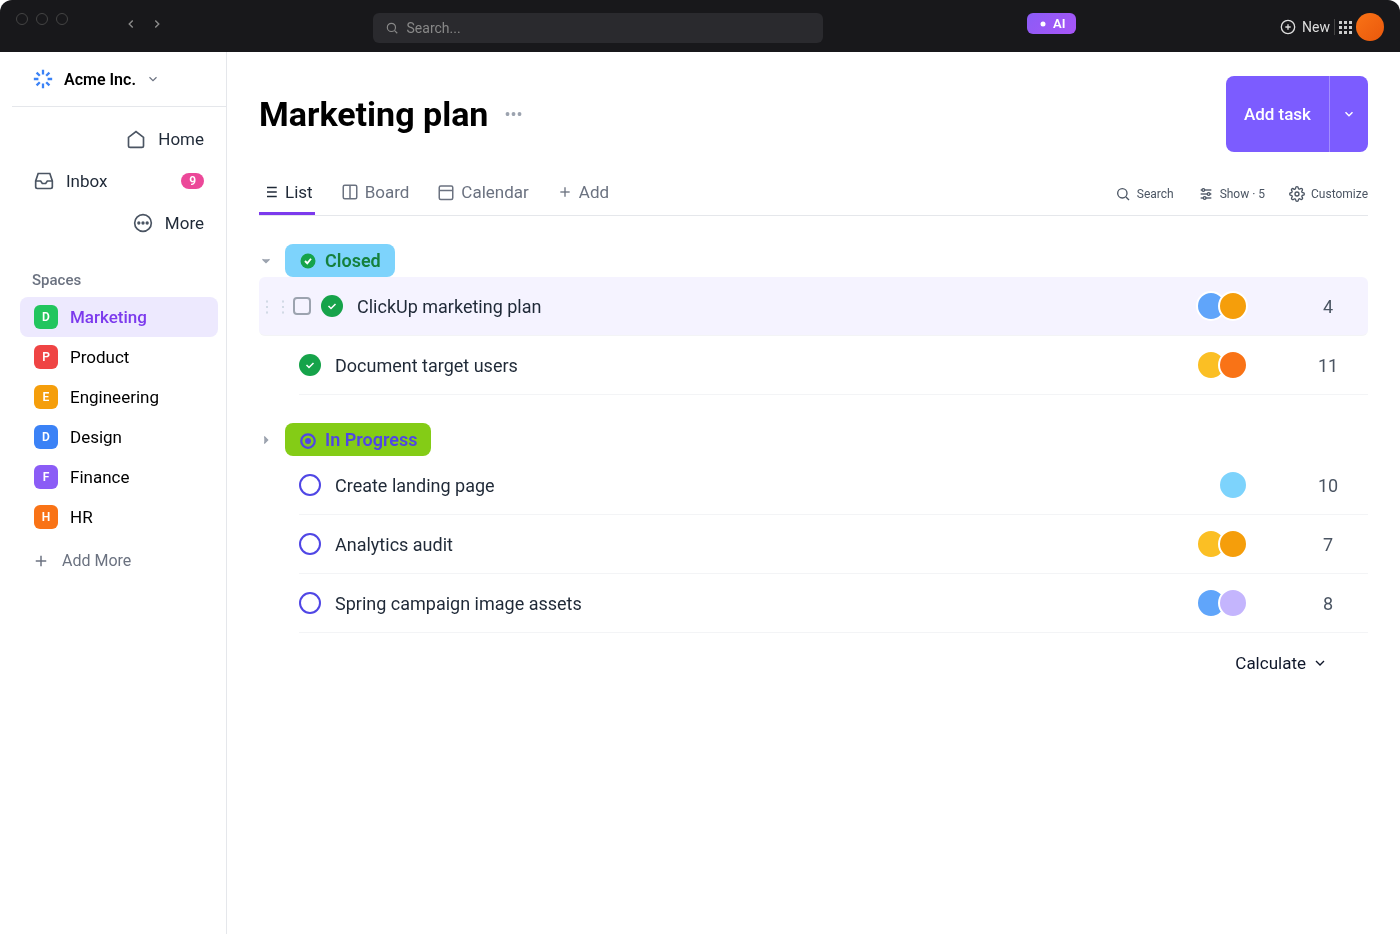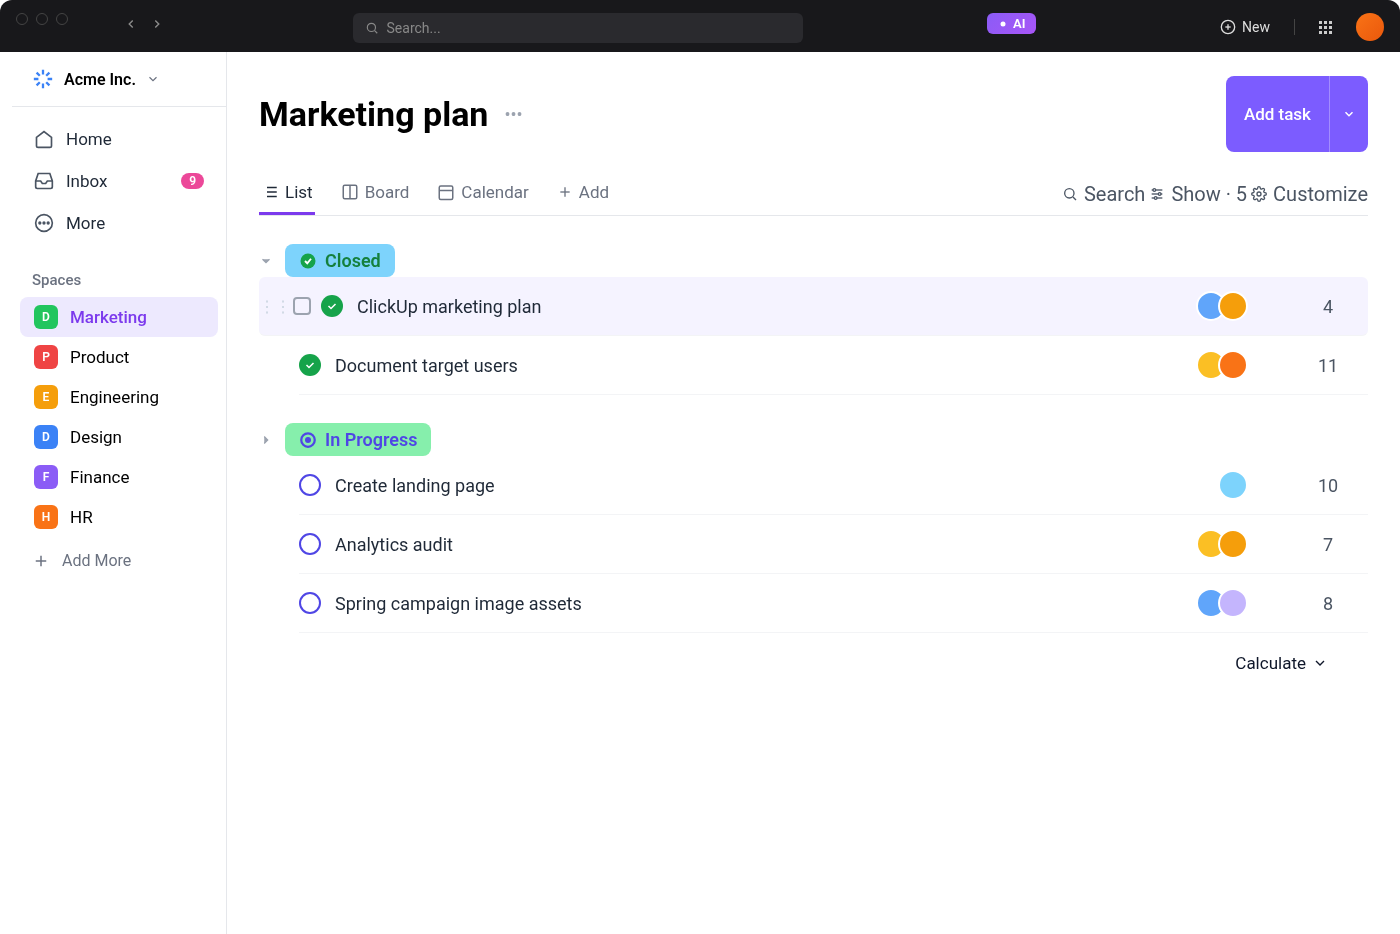--- a/index.html
+++ b/index.html
@@ -4,57 +4,57 @@
 <style>
 * { margin:0; padding:0; box-sizing:border-box; font-family:-apple-system,BlinkMacSystemFont,"Segoe UI",Roboto,sans-serif; }
 body { background:#fff; width:1400px; height:934px; overflow:hidden; border-radius:12px; }
 .topbar { height:52px; background:#18181b; display:flex; align-items:flex-start; padding:13px 16px; gap:12px; }
 .traffic { display:flex; gap:8px; }
 .traffic span { width:12px; height:12px; border-radius:50%; border:1px solid #444; }
 .nav-arrows { display:flex; gap:4px; margin-left:40px; }
 .nav-arrows button { background:none; border:none; color:#888; cursor:pointer; padding:4px; }
 .search-box { flex:0 0 450px; margin-left:auto; margin-right:auto; background:#2a2a2e; border-radius:6px; height:30px; display:flex; align-items:center; padding:0 12px; color:#888; gap:8px; font-size:14px; }
 .ai-pill { background:linear-gradient(135deg,#8b5cf6,#a855f7); color:#fff; padding:3px 10px; border-radius:6px; font-size:13px; font-weight:600; display:flex; align-items:center; gap:4px; }
-.top-right { margin-left:auto; display:flex; align-items:center; gap:24px; color:#ddd; font-size:14px; }
+.top-right { margin-left:auto; display:flex; align-items:center; gap:4px; color:#ddd; font-size:14px; }
 .new-btn { display:flex; align-items:center; gap:6px; cursor:pointer; }
 .grid-icon { display:grid; grid-template-columns:repeat(3,3px); gap:2px; }
 .grid-icon span { width:3px; height:3px; background:#ccc; }
 .avatar-top { width:28px; height:28px; border-radius:50%; background:linear-gradient(135deg,#f97316,#ea580c); }
 .shell { display:flex; height:calc(100% - 45px); }
 .sidebar { width:227px; border-right:1px solid #e5e7eb; display:flex; flex-direction:column;padding-left:12px; }
 .workspace { padding:16px 20px; border-bottom:1px solid #e5e7eb; display:flex; align-items:center; gap:10px; cursor:pointer; }
 .ws-logo { width:22px; height:22px; }
 .ws-name { font-weight:600; font-size:16px; }
 .sb-nav { padding:12px 10px; display:flex; flex-direction:column; gap:2px; }
-.sb-item { display:flex; align-items:center; gap:12px; padding:10px 12px; border-radius:8px; cursor:pointer; font-size:17px; color:#1f2937; }
+.sb-item { display:flex; align-items:center; gap:12px; padding:10px 12px; border-radius:8px; cursor:pointer; font-size:17px; color:#1f2937;justify-content:flex-end; }
 .sb-icon { width:20px; height:20px; color:#4b5563; flex-shrink:0; }
 .badge { margin-left:auto; background:#ec4899; color:#fff; border-radius:10px; padding:1px 8px; font-size:12px; font-weight:600; }
 .sb-header { padding:16px 20px 8px; color:#6b7280; font-size:15px; font-weight:500; }
 .space-item { display:flex; align-items:center; gap:12px; padding:8px 14px; border-radius:8px; cursor:pointer; font-size:17px; margin:0 8px; }
 .space-item.active { background:#ede9fe; color:#7c3aed; font-weight:500; }
 .space-badge { width:24px; height:24px; border-radius:6px; display:flex; align-items:center; justify-content:center; color:#fff; font-size:12px; font-weight:600; flex-shrink:0; }
 .add-space { display:flex; align-items:center; gap:12px; padding:10px 20px; color:#6b7280; cursor:pointer; font-size:16px; margin-top:4px; }
 .main { flex:1; padding:24px 32px; overflow:auto; }
 .page-head { display:flex; align-items:center; gap:16px; margin-bottom:20px; }
 .page-title { font-size:34px; font-weight:700; }
 .dots { color:#9ca3af; font-size:18px; cursor:pointer; }
 .add-task { margin-left:auto; display:flex; }
 .add-task-main { background:#7c5cff; color:#fff; padding:28px 18px; border-radius:8px 0 0 8px; font-size:17px; font-weight:500; border:none; cursor:pointer; }
 .add-task-drop { background:#7c5cff; color:#fff; padding:10px 12px; border-radius:0 8px 8px 0; border:none; border-left:1px solid rgba(255,255,255,0.3); cursor:pointer; }
 .tabs-row { display:flex; align-items:center; gap:24px; border-bottom:1px solid #e5e7eb; padding-bottom:0; }
 .tab { display:flex; align-items:center; gap:6px; padding:10px 2px; color:#6b7280; cursor:pointer; font-size:17px; border-bottom:3px solid transparent; }
 .tab.active { color:#1f2937; font-weight:400; border-bottom-color:#7c3aed; }
-.tabs-right { margin-left:auto; display:flex; gap:4px; color:#4b5563; font-size:20px; }
+.tabs-right { margin-left:auto; display:flex; gap:24px; color:#4b5563; font-size:12px; }
 .tabs-right > div { display:flex; align-items:center; gap:6px; cursor:pointer; }
 .group { margin-top:28px; }
 .group-head { display:flex; align-items:center; gap:10px; }
 .group-toggle { color:#9ca3af; cursor:pointer; width:16px; }
 .status-pill { display:flex; align-items:center; gap:8px; padding:6px 14px; border-radius:8px; font-weight:600; font-size:18px; }
 .status-pill.closed { background:#7dd3fc; color:#15803d; }
-.status-pill.progress { background:#86efac; color:#4f46e5; }
+.status-pill.progress { background:#84cc16; color:#4f46e5;align-items:flex-end; }
 .task-row { display:flex; align-items:center; padding:14px 0; border-bottom:1px solid #f3f4f6; margin-left:40px; }
 .task-row.hover { background:#f5f3ff; margin-left:0; padding-left:0; border-radius:6px; }
 .drag { color:#cbd5e1; cursor:grab; width:24px; text-align:center; }
 .checkbox { width:18px; height:18px; border:2px solid #9ca3af; border-radius:4px; margin:0 10px; cursor:pointer; }
 .status-dot { width:22px; height:22px; border-radius:50%; margin-right:14px; display:flex; align-items:center; justify-content:center; flex-shrink:0; }
 .status-dot.done { background:#16a34a; }
 .status-dot.open { border:2.5px solid #4f46e5; background:#fff; }
 .task-name { font-size:18px; color:#1f2937; flex:1; }
 .assignees { display:flex; margin-right:40px; }
 .assignees .av { width:30px; height:30px; border-radius:50%; border:2px solid #fff; margin-left:-8px; }

